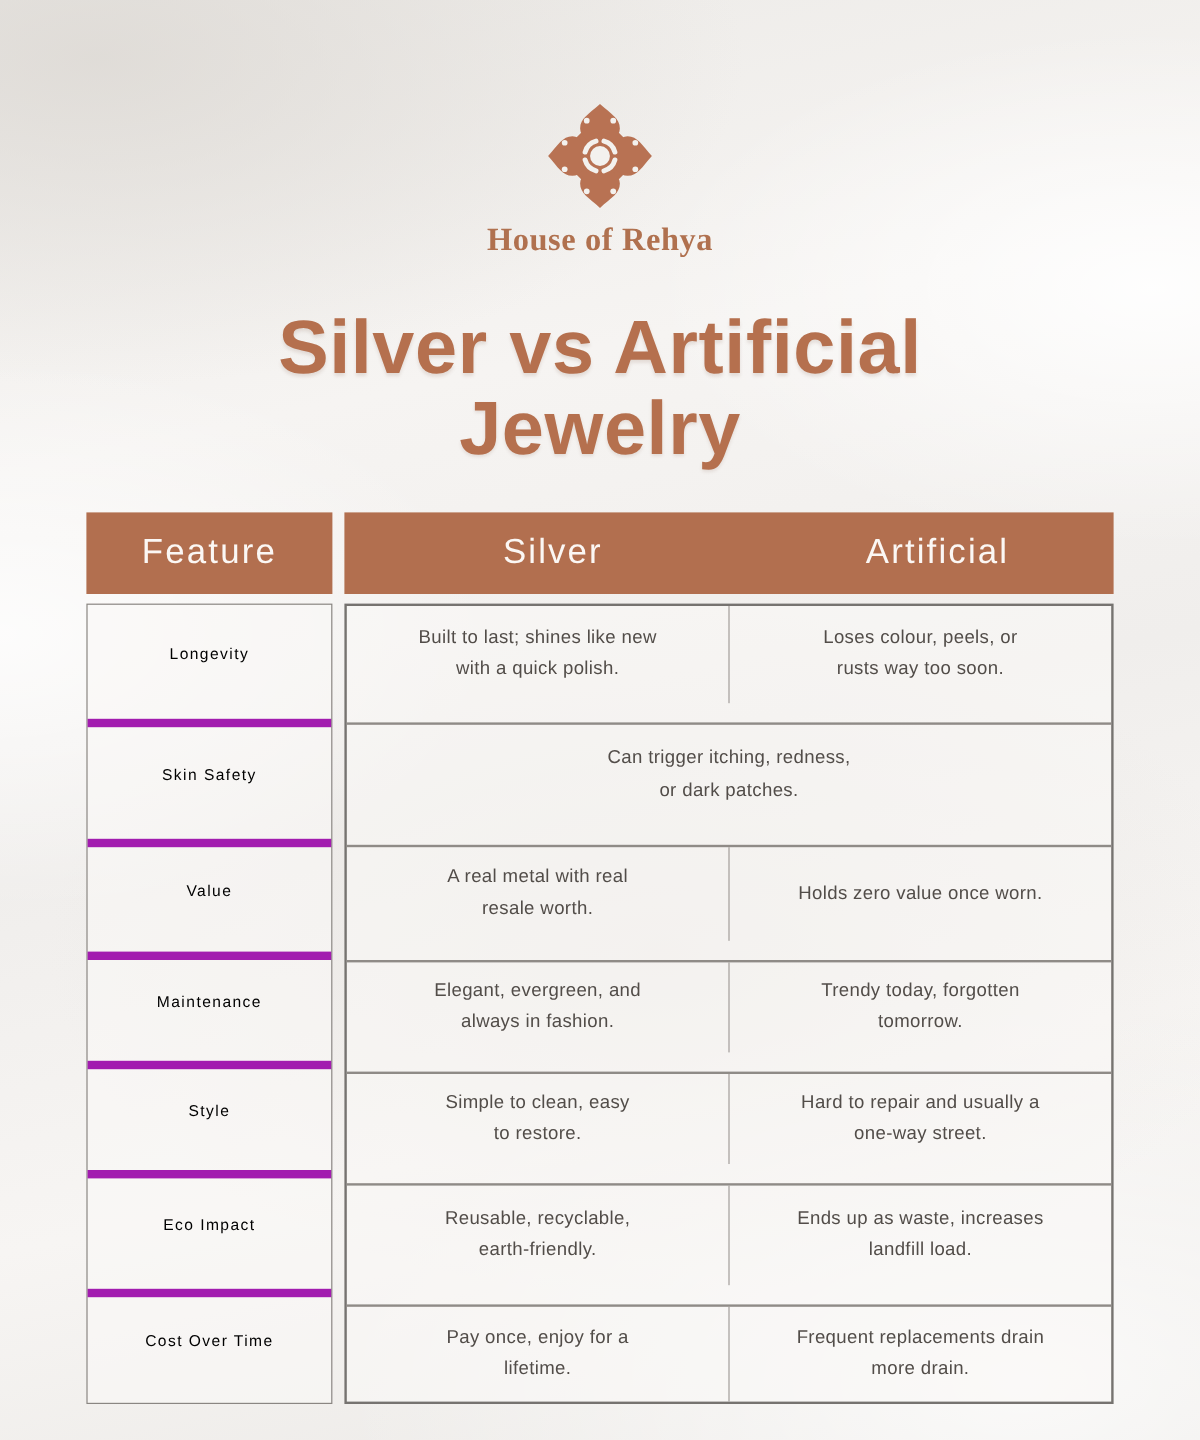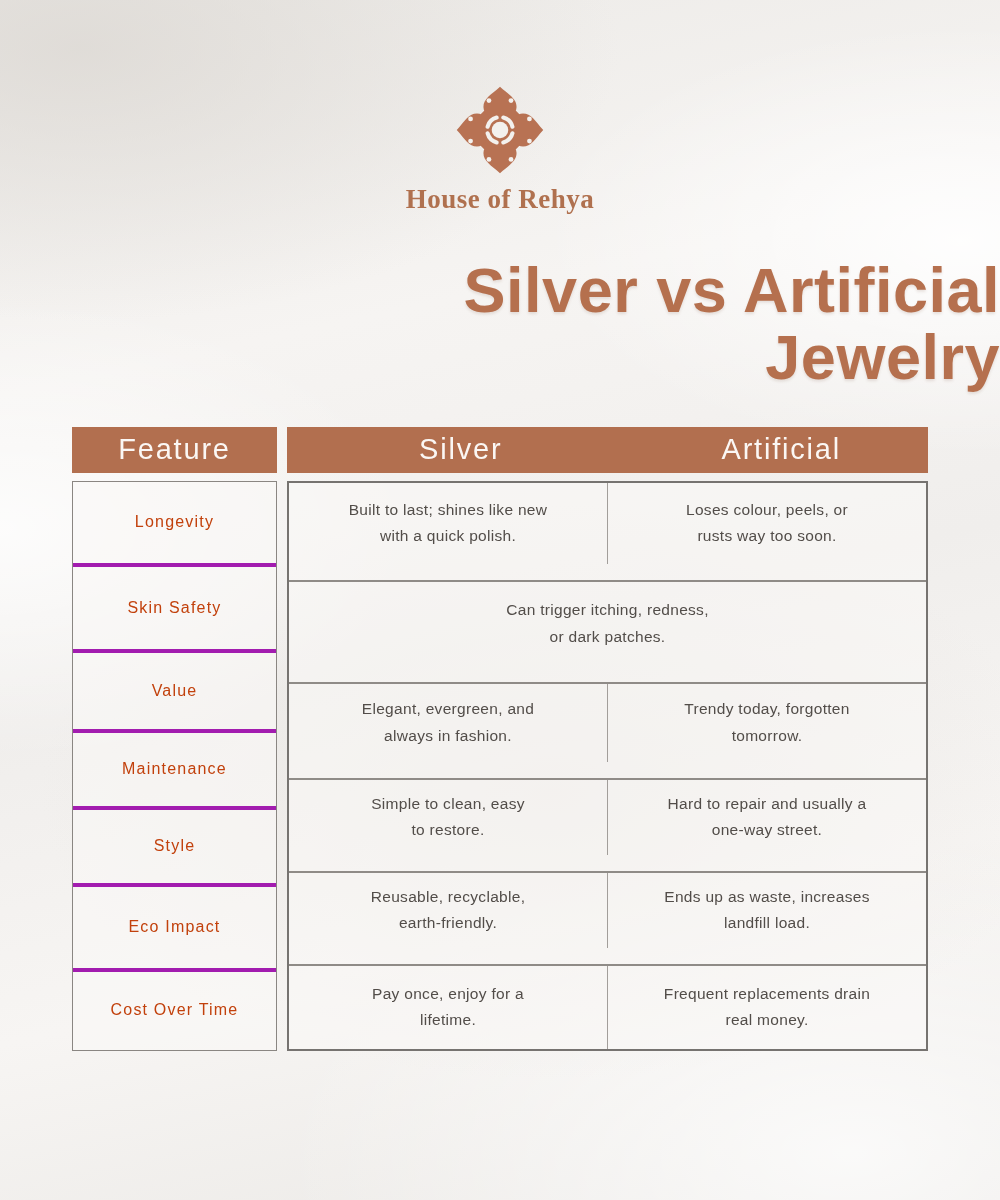--- a/index.html
+++ b/index.html
@@ -21,46 +21,46 @@
   .brand svg { display: block; margin: 0 auto; }
   .brand-name {
     margin-top: 8px;
     font-family: "Liberation Serif", serif;
     font-weight: 700; font-size: 27px; letter-spacing: .5px;
     color: #b0714f;
   }
 
   
   .page-title {
-    margin: 42px 0 0; text-align: right;
+    margin: 42px 0 0; text-align: center;
     font-size: 63px; font-weight: 700; line-height: 1.07;
     letter-spacing: .5px; color: #b5704e;
     text-shadow: 0 2px 3px rgba(110,70,50,.14);
   }
 
   
   .table-wrap { margin: 35px 72px 0; }
-  .thead { display: flex; gap: 10px; height: 46px; }
+  .thead { display: flex; gap: 10px; height: 68px; }
   .th { background: #b26f4f; color: #fbf7f4; display: flex; align-items: center; justify-content: center;
         font-size: 29px; font-weight: 400; letter-spacing: 1.8px; }
   .th-feature { width: 205px; }
   .th-group { flex: 1; display: flex; }
   .th-col { flex: 1; display: flex; align-items: center; justify-content: center; padding-left: 27px; }
 
   .tbody { display: flex; gap: 10px; margin-top: 8px; }
   .col-left {
     width: 205px; box-sizing: border-box;
     border: 1px solid #8a8682; background: rgba(250,249,247,.6);
     display: flex; flex-direction: column;
   }
   .fcell {
     box-sizing: border-box; display: flex; align-items: center; justify-content: center;
-    font-size: 16px; letter-spacing: 1.2px; color: #c2410c; text-align: center;
+    font-size: 13px; letter-spacing: 1.2px; color: #000000; text-align: center;
   }
-  .fcell + .fcell { border-top: 4px solid #a21caf; }
+  .fcell + .fcell { border-top: 7px solid #a21caf; margin-top: 14px; }
 
   .col-right {
     flex: 1; box-sizing: border-box;
     border: 2px solid #767370; background: rgba(250,249,247,.6);
     display: flex; flex-direction: column; gap: 16px;
   }
   .rrow { box-sizing: border-box; display: flex; }
   .rrow + .rrow { border-top: 2px solid #8f8b87; }
   .cell {
     flex: 1; display: flex; align-items: center; justify-content: center;
@@ -143,20 +143,25 @@
           <div class="cell silver">Built to last; shines like new
 with a quick polish.</div>
           <div class="cell artificial">Loses colour, peels, or
 rusts way too soon.</div>
         </div>
         <div class="rrow">
           <div class="cell artificial">Can trigger itching, redness,
 or dark patches.</div>
         </div>
         <div class="rrow">
+          <div class="cell silver">A real metal with real
+resale worth.</div>
+          <div class="cell artificial">Holds zero value once worn.</div>
+        </div>
+        <div class="rrow">
           <div class="cell silver">Elegant, evergreen, and
 always in fashion.</div>
           <div class="cell artificial">Trendy today, forgotten
 tomorrow.</div>
         </div>
         <div class="rrow">
           <div class="cell silver">Simple to clean, easy
 to restore.</div>
           <div class="cell artificial">Hard to repair and usually a
 one-way street.</div>
@@ -164,20 +169,20 @@
         <div class="rrow">
           <div class="cell silver">Reusable, recyclable,
 earth-friendly.</div>
           <div class="cell artificial">Ends up as waste, increases
 landfill load.</div>
         </div>
         <div class="rrow">
           <div class="cell silver">Pay once, enjoy for a
 lifetime.</div>
           <div class="cell artificial">Frequent replacements drain
-real money.</div>
+more drain.</div>
         </div>
       </div>
 
     </div>
   </div>
 
 </div>
 
 </body></html>

